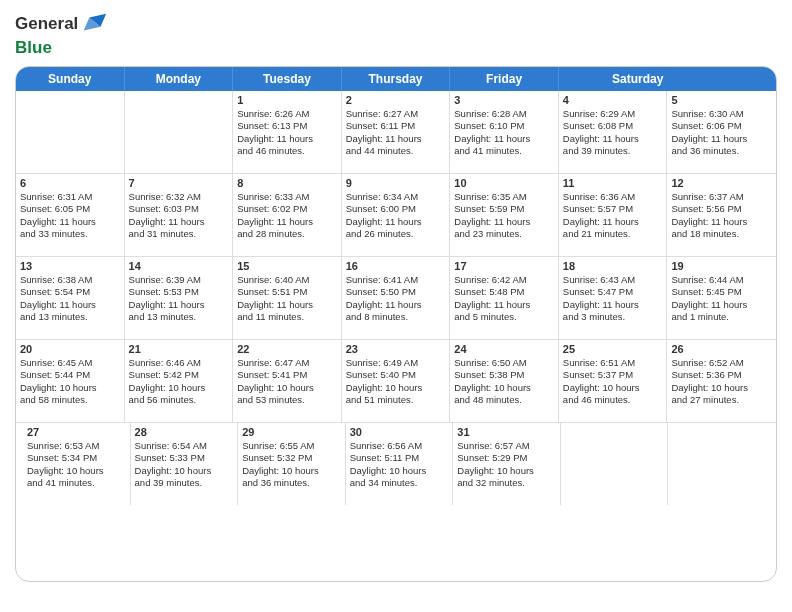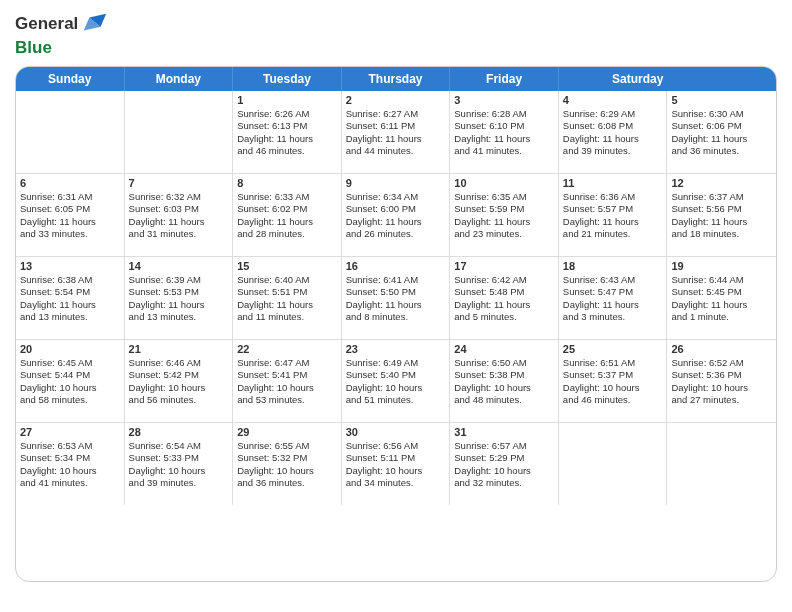--- a/index.html
+++ b/index.html
@@ -70,21 +70,21 @@
     .cal-body {
       display: flex;
       flex-direction: column;
     }
     .cal-row {
       display: grid;
       grid-template-columns: repeat(7, 1fr);
       border-bottom: 1px solid #ddd;
       flex: 1;
     }
-    .cal-row:last-child { border-bottom: none; }
+    .cal-row:last-child { border-bottom: none; margin-left: 7px; }
     .cal-cell {
       padding: 3px 4px;
       border-right: 1px solid #ddd;
       font-size: 9.5px;
       color: #333;
       min-height: 82px;
       vertical-align: top;
     }
     .cal-cell:last-child { border-right: none; }
     .cal-cell.empty { background: #fff; }

